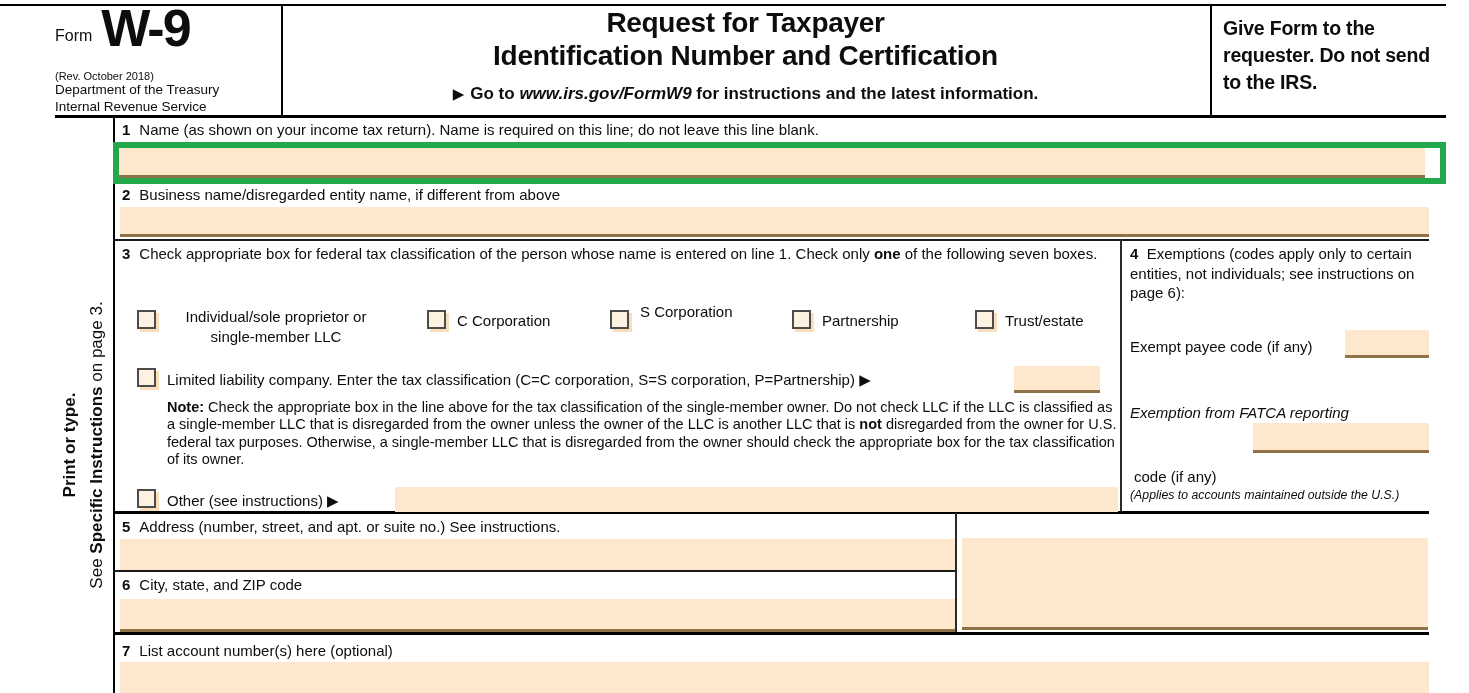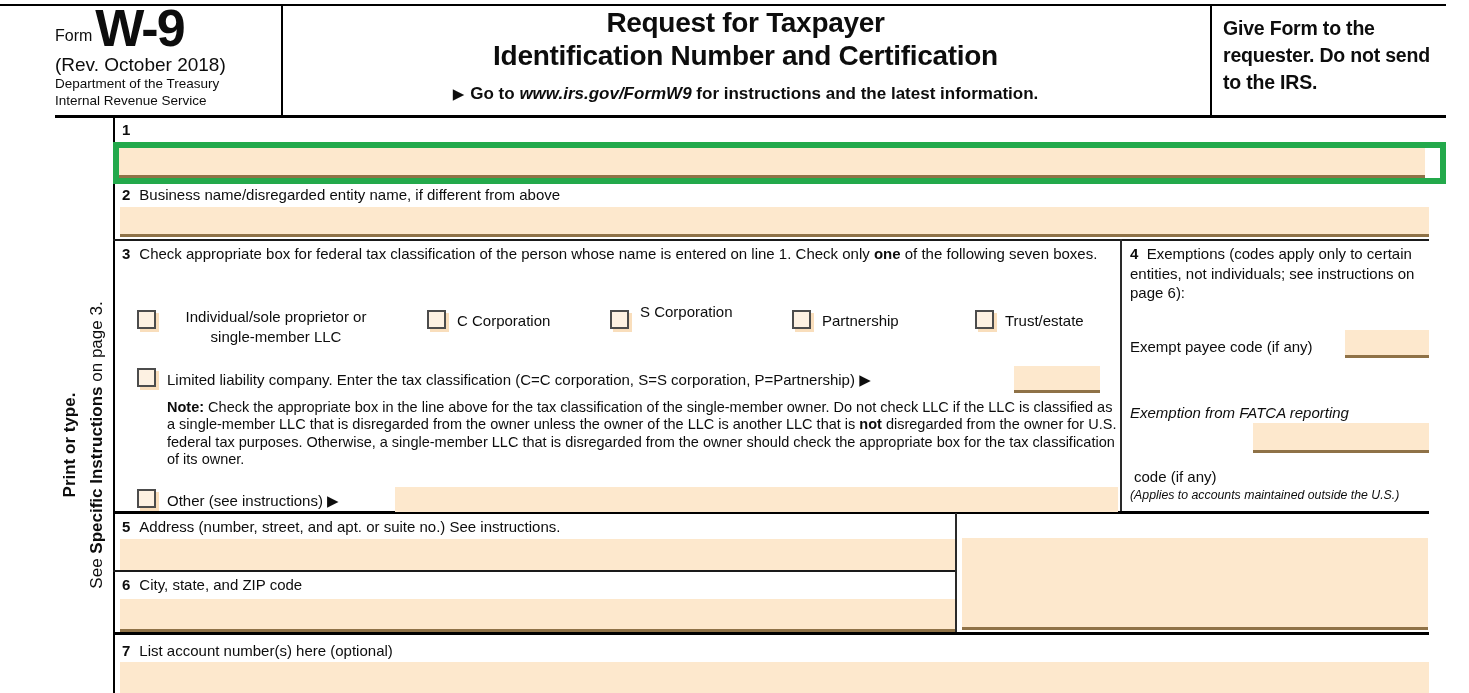--- a/index.html
+++ b/index.html
@@ -17,24 +17,24 @@
   .body-left { left:113px; top:118px; width:2px; height:575px; }
   .rule-r2 { left:113px; top:239px; width:1316px; height:2px; background:#1a1a1a; }
   .rule-r34 { left:113px; top:511px; width:1316px; height:3px; }
   .rule-r5 { left:113px; top:570px; width:844px; height:2px; background:#1a1a1a; }
   .rule-r6 { left:113px; top:632px; width:1316px; height:3px; }
   .vrule-34 { left:1120px; top:239px; width:2px; height:272px; background:#2a2a2a; }
   .vrule-56 { left:955px; top:513px; width:2px; height:119px; background:#2a2a2a; }
 
   
   .hdr-left { position:absolute; left:55px; top:6px; width:220px; }
-  .form-line { display:flex; align-items:flex-end; gap:3px; }
+  .form-line { display:flex; align-items:flex-end; gap:9px; }
   .form-word { font-size:16px; padding-bottom:5px; }
   .form-number { font-size:52px; font-weight:900; letter-spacing:-2px; line-height:44px; }
-  .rev { font-size:19px; margin-top:4px; }
+  .rev { font-size:11px; margin-top:20px; }
   .agency { font-size:13.5px; line-height:16.5px; }
   .hdr-title { position:absolute; left:283px; top:6px; width:925px; text-align:center; }
   .title-l1,.title-l2 { font-size:28px; font-weight:700; line-height:33px; letter-spacing:-0.3px; }
   .goto { margin-top:12px; font-size:17px; font-weight:700; }
   .goto .arrow { margin-right:6px; font-size:15px; }
   .goto .url { font-style:italic; }
   .hdr-give { position:absolute; left:1223px; top:15px; width:218px; font-size:19.5px; font-weight:700; line-height:27px; letter-spacing:-0.2px; }
 
   
   .sidebar { position:absolute; left:-116px; top:417px; width:400px; height:56px;
@@ -98,20 +98,21 @@
 
   <div class="sidebar">
     <div class="sb1">Print or type.</div>
     <div class="sb2">
       <span>See </span><b>Specific Instructions</b><span> on page 3.</span>
     </div>
   </div>
 
   <div class="flabel" style="left:122px; top:121px; width:1300px;">
     <span class="num">1</span>
+    <span class="txt">Name (as shown on your income tax return). Name is required on this line; do not leave this line blank.</span>
   </div>
   <div class="green-box">
     <div class="name-field"></div>
   </div>
 
   <div class="flabel" style="left:122px; top:186px; width:1300px;">
     <span class="num">2</span>
     <span class="txt">Business name/disregarded entity name, if different from above</span>
   </div>
   <div class="field und" style="left:120px; top:207px; width:1309px; height:30px;"></div>

